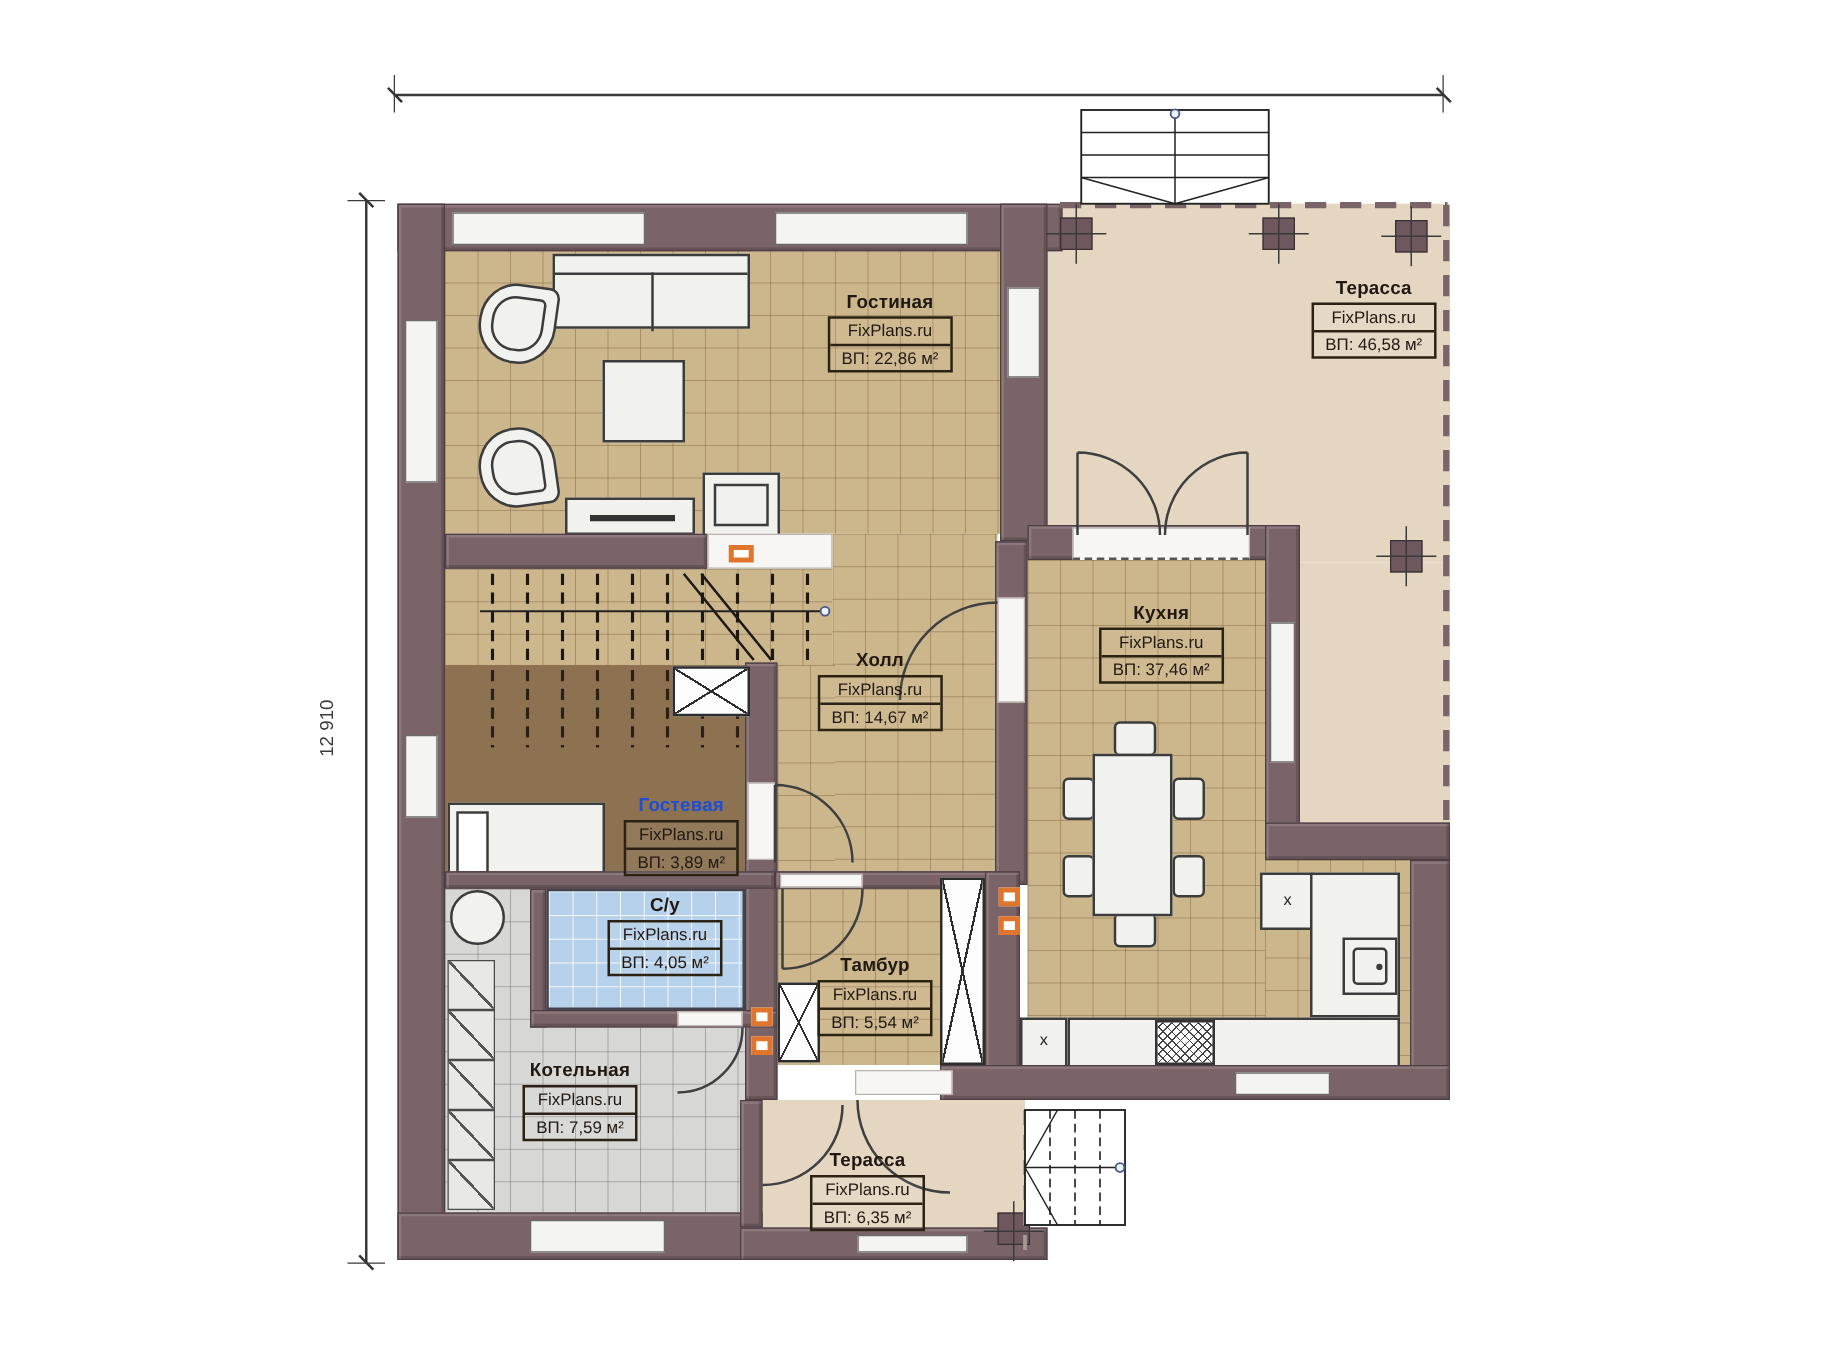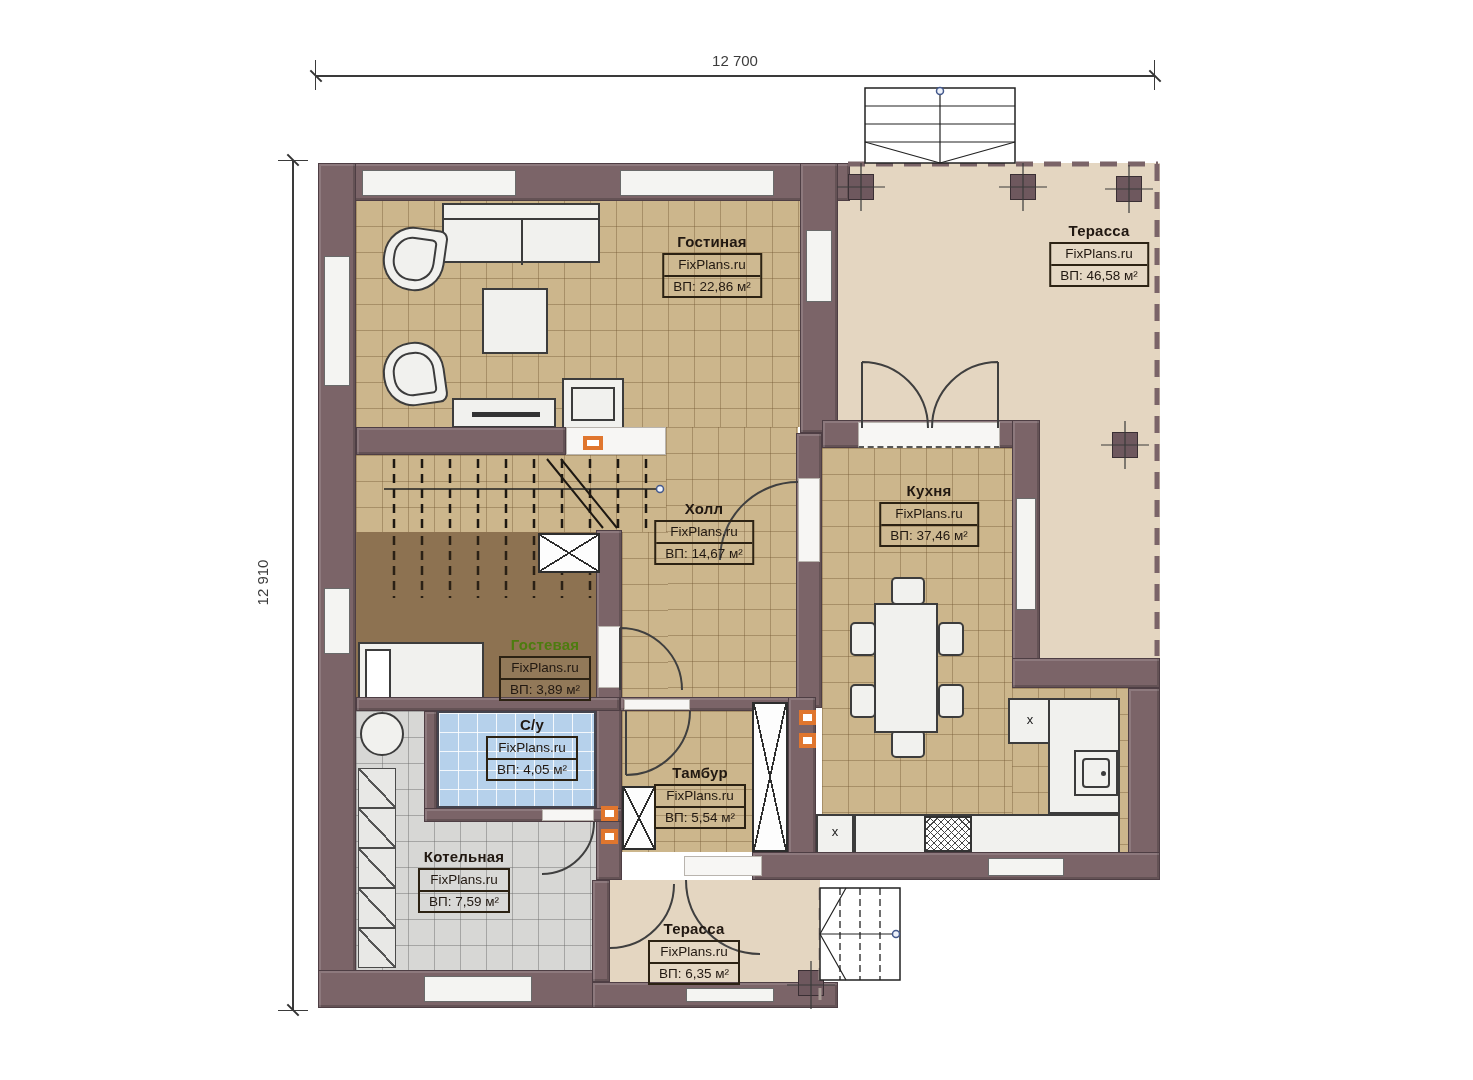--- a/index.html
+++ b/index.html
@@ -235,29 +235,29 @@
       <div class="row">ВП: 46,58 м²</div>
     </div>
   </div>
   <div class="roomlabel" style="left:929px;top:482px">
     <div class="rname">Кухня</div>
     <div class="rbox">
       <div class="row">FixPlans.ru</div>
       <div class="row">ВП: 37,46 м²</div>
     </div>
   </div>
-  <div class="roomlabel" style="left:704px;top:500px">
+  <div class="roomlabel" style="left:704px;top:520px">
     <div class="rname">Холл</div>
     <div class="rbox">
       <div class="row">FixPlans.ru</div>
       <div class="row">ВП: 14,67 м²</div>
     </div>
   </div>
   <div class="roomlabel" style="left:545px;top:636px">
-    <div class="rname" style="color:#4d7c0f">Гостевая</div>
+    <div class="rname" style="color:#1d4ed8">Гостевая</div>
     <div class="rbox">
       <div class="row">FixPlans.ru</div>
       <div class="row">ВП: 3,89 м²</div>
     </div>
   </div>
   <div class="roomlabel" style="left:532px;top:716px">
     <div class="rname">С/у</div>
     <div class="rbox">
       <div class="row">FixPlans.ru</div>
       <div class="row">ВП: 4,05 м²</div>
@@ -278,21 +278,20 @@
     </div>
   </div>
   <div class="roomlabel" style="left:694px;top:920px">
     <div class="rname">Терасса</div>
     <div class="rbox">
       <div class="row">FixPlans.ru</div>
       <div class="row">ВП: 6,35 м²</div>
     </div>
   </div>
 
-  <div class="dimlabel" style="left:315px;top:52px;width:840px">12 700</div>
   <div class="dimline" style="left:315px;top:75px;width:840px;height:2px"></div>
   <div class="tick" style="left:308px;top:75px"></div>
   <div class="tick" style="left:1147px;top:75px"></div>
   <div class="dimline" style="left:315px;top:60px;width:1px;height:30px"></div>
   <div class="dimline" style="left:1154px;top:60px;width:1px;height:30px"></div>
 
   <div class="dimlabel" style="left:222px;top:574px;width:80px;transform:rotate(-90deg)">12 910</div>
   <div class="dimline" style="left:292px;top:160px;width:2px;height:850px"></div>
   <div class="tick" style="left:285px;top:159px"></div>
   <div class="tick" style="left:285px;top:1009px"></div>

